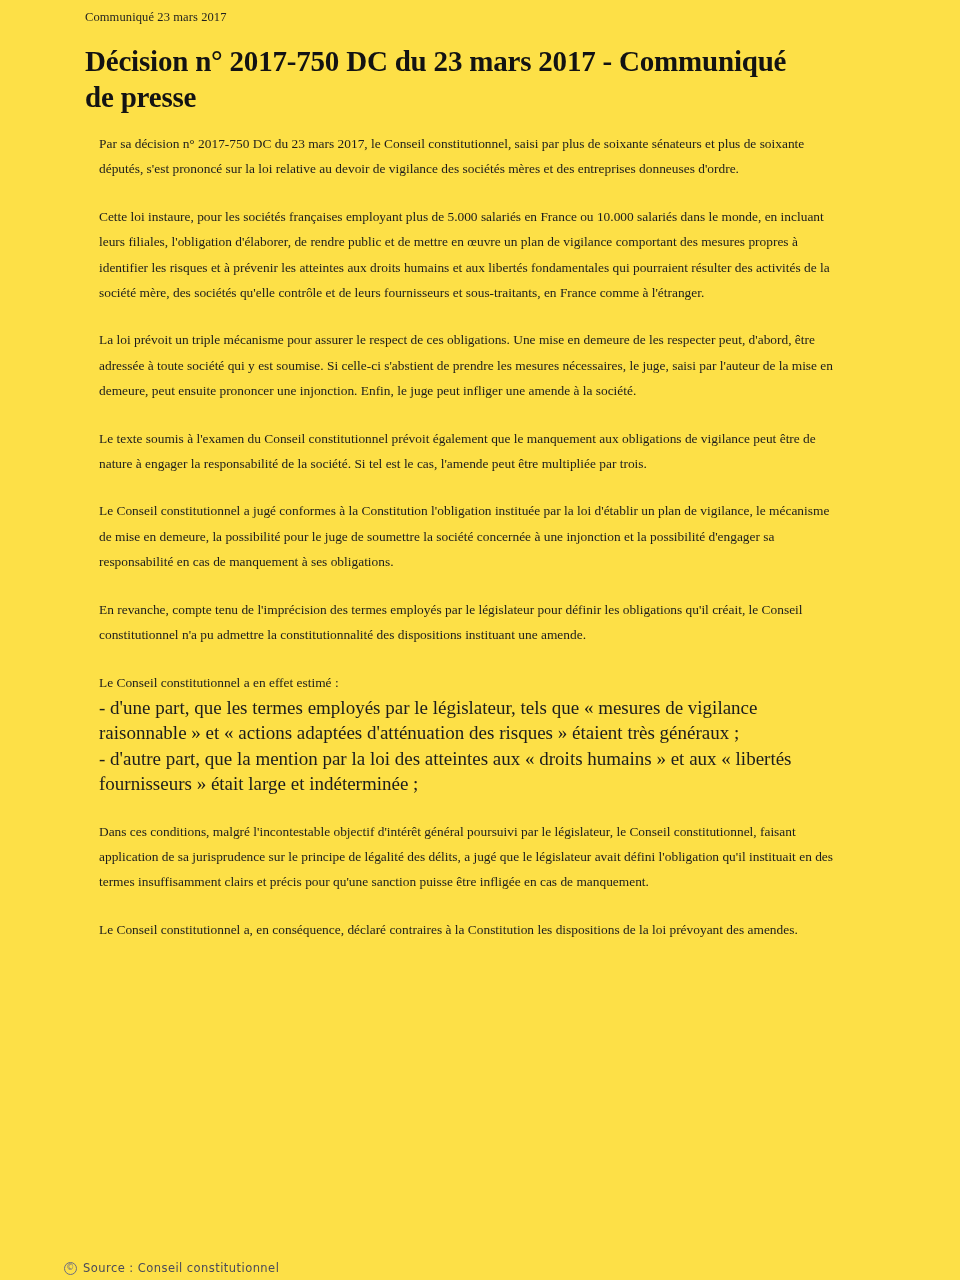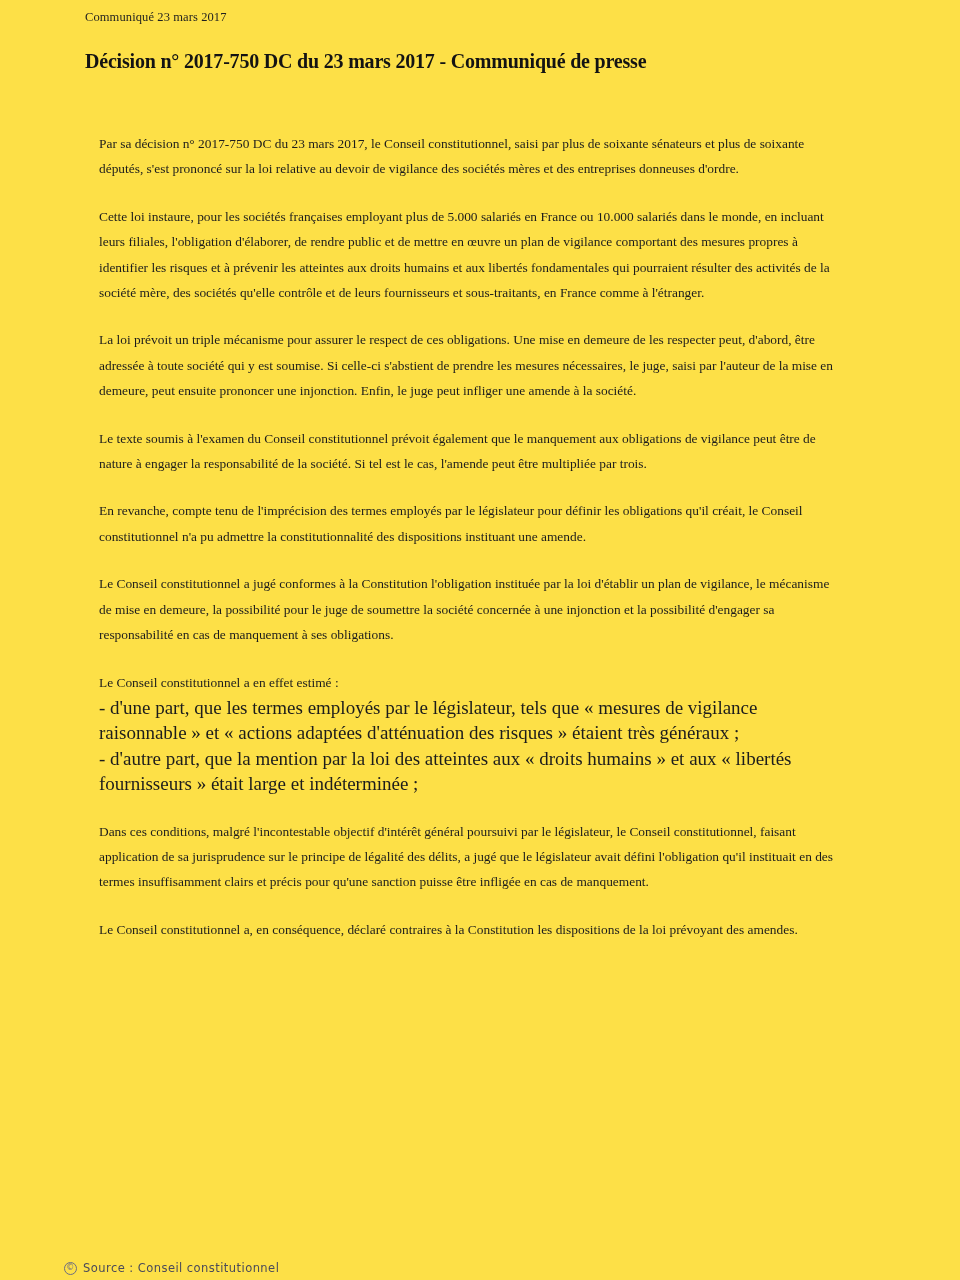--- a/index.html
+++ b/index.html
@@ -37,21 +37,21 @@
     white-space: nowrap;
   }
 
   
   .title {
     position: absolute;
     left: 85px;
     top: 43px;
     width: 730px;
     margin: 0;
-    font-size: 20px;
+    font-size: 29px;
     line-height: 36px;
     font-weight: bold;
     letter-spacing: -0.2px;
     color: #131313;
     font-family: "Liberation Serif", "DejaVu Serif", serif;
   }
 
   
   .body-col {
     position: absolute;
@@ -131,22 +131,22 @@
   <div class="kicker">Communiqué 23 mars 2017</div>
 
   <h1 class="title">Décision n° 2017-750 DC du 23 mars 2017 - Communiqué de presse</h1>
 
   <div class="body-col">
 
     <p class="para">Par sa décision n° 2017-750 DC du 23 mars 2017, le Conseil constitutionnel, saisi par plus de soixante sénateurs et plus de soixante députés, s'est prononcé sur la loi relative au devoir de vigilance des sociétés mères et des entreprises donneuses d'ordre.</p>
     <p class="para">Cette loi instaure, pour les sociétés françaises employant plus de 5.000 salariés en France ou 10.000 salariés dans le monde, en incluant leurs filiales, l'obligation d'élaborer, de rendre public et de mettre en œuvre un plan de vigilance comportant des mesures propres à identifier les risques et à prévenir les atteintes aux droits humains et aux libertés fondamentales qui pourraient résulter des activités de la société mère, des sociétés qu'elle contrôle et de leurs fournisseurs et sous-traitants, en France comme à l'étranger.</p>
     <p class="para">La loi prévoit un triple mécanisme pour assurer le respect de ces obligations. Une mise en demeure de les respecter peut, d'abord, être adressée à toute société qui y est soumise. Si celle-ci s'abstient de prendre les mesures nécessaires, le juge, saisi par l'auteur de la mise en demeure, peut ensuite prononcer une injonction. Enfin, le juge peut infliger une amende à la société.</p>
     <p class="para">Le texte soumis à l'examen du Conseil constitutionnel prévoit également que le manquement aux obligations de vigilance peut être de nature à engager la responsabilité de la société. Si tel est le cas, l'amende peut être multipliée par trois.</p>
+    <p class="para">Le Conseil constitutionnel a jugé conformes à la Constitution l'obligation instituée par la loi d'établir un plan de vigilance, le mécanisme de mise en demeure, la possibilité pour le juge de soumettre la société concernée à une injonction et la possibilité d'engager sa responsabilité en cas de manquement à ses obligations.</p>
     <p class="para">En revanche, compte tenu de l'imprécision des termes employés par le législateur pour définir les obligations qu'il créait, le Conseil constitutionnel n'a pu admettre la constitutionnalité des dispositions instituant une amende.</p>
-    <p class="para">Le Conseil constitutionnel a jugé conformes à la Constitution l'obligation instituée par la loi d'établir un plan de vigilance, le mécanisme de mise en demeure, la possibilité pour le juge de soumettre la société concernée à une injonction et la possibilité d'engager sa responsabilité en cas de manquement à ses obligations.</p>
 
     <div class="list-block">
       <p class="list-lead">Le Conseil constitutionnel a en effet estimé :</p>
       <p class="list-item">- d'une part, que les termes employés par le législateur, tels que « mesures de vigilance raisonnable » et « actions adaptées d'atténuation des risques » étaient très généraux ;</p>
       <p class="list-item">- d'autre part, que la mention par la loi des atteintes aux « droits humains » et aux « libertés fournisseurs » était large et indéterminée ;</p>
     </div>
 
     <p class="para">Dans ces conditions, malgré l'incontestable objectif d'intérêt général poursuivi par le législateur, le Conseil constitutionnel, faisant application de sa jurisprudence sur le principe de légalité des délits, a jugé que le législateur avait défini l'obligation qu'il instituait en des termes insuffisamment clairs et précis pour qu'une sanction puisse être infligée en cas de manquement.</p>
     <p class="para">Le Conseil constitutionnel a, en conséquence, déclaré contraires à la Constitution les dispositions de la loi prévoyant des amendes.</p>
 

